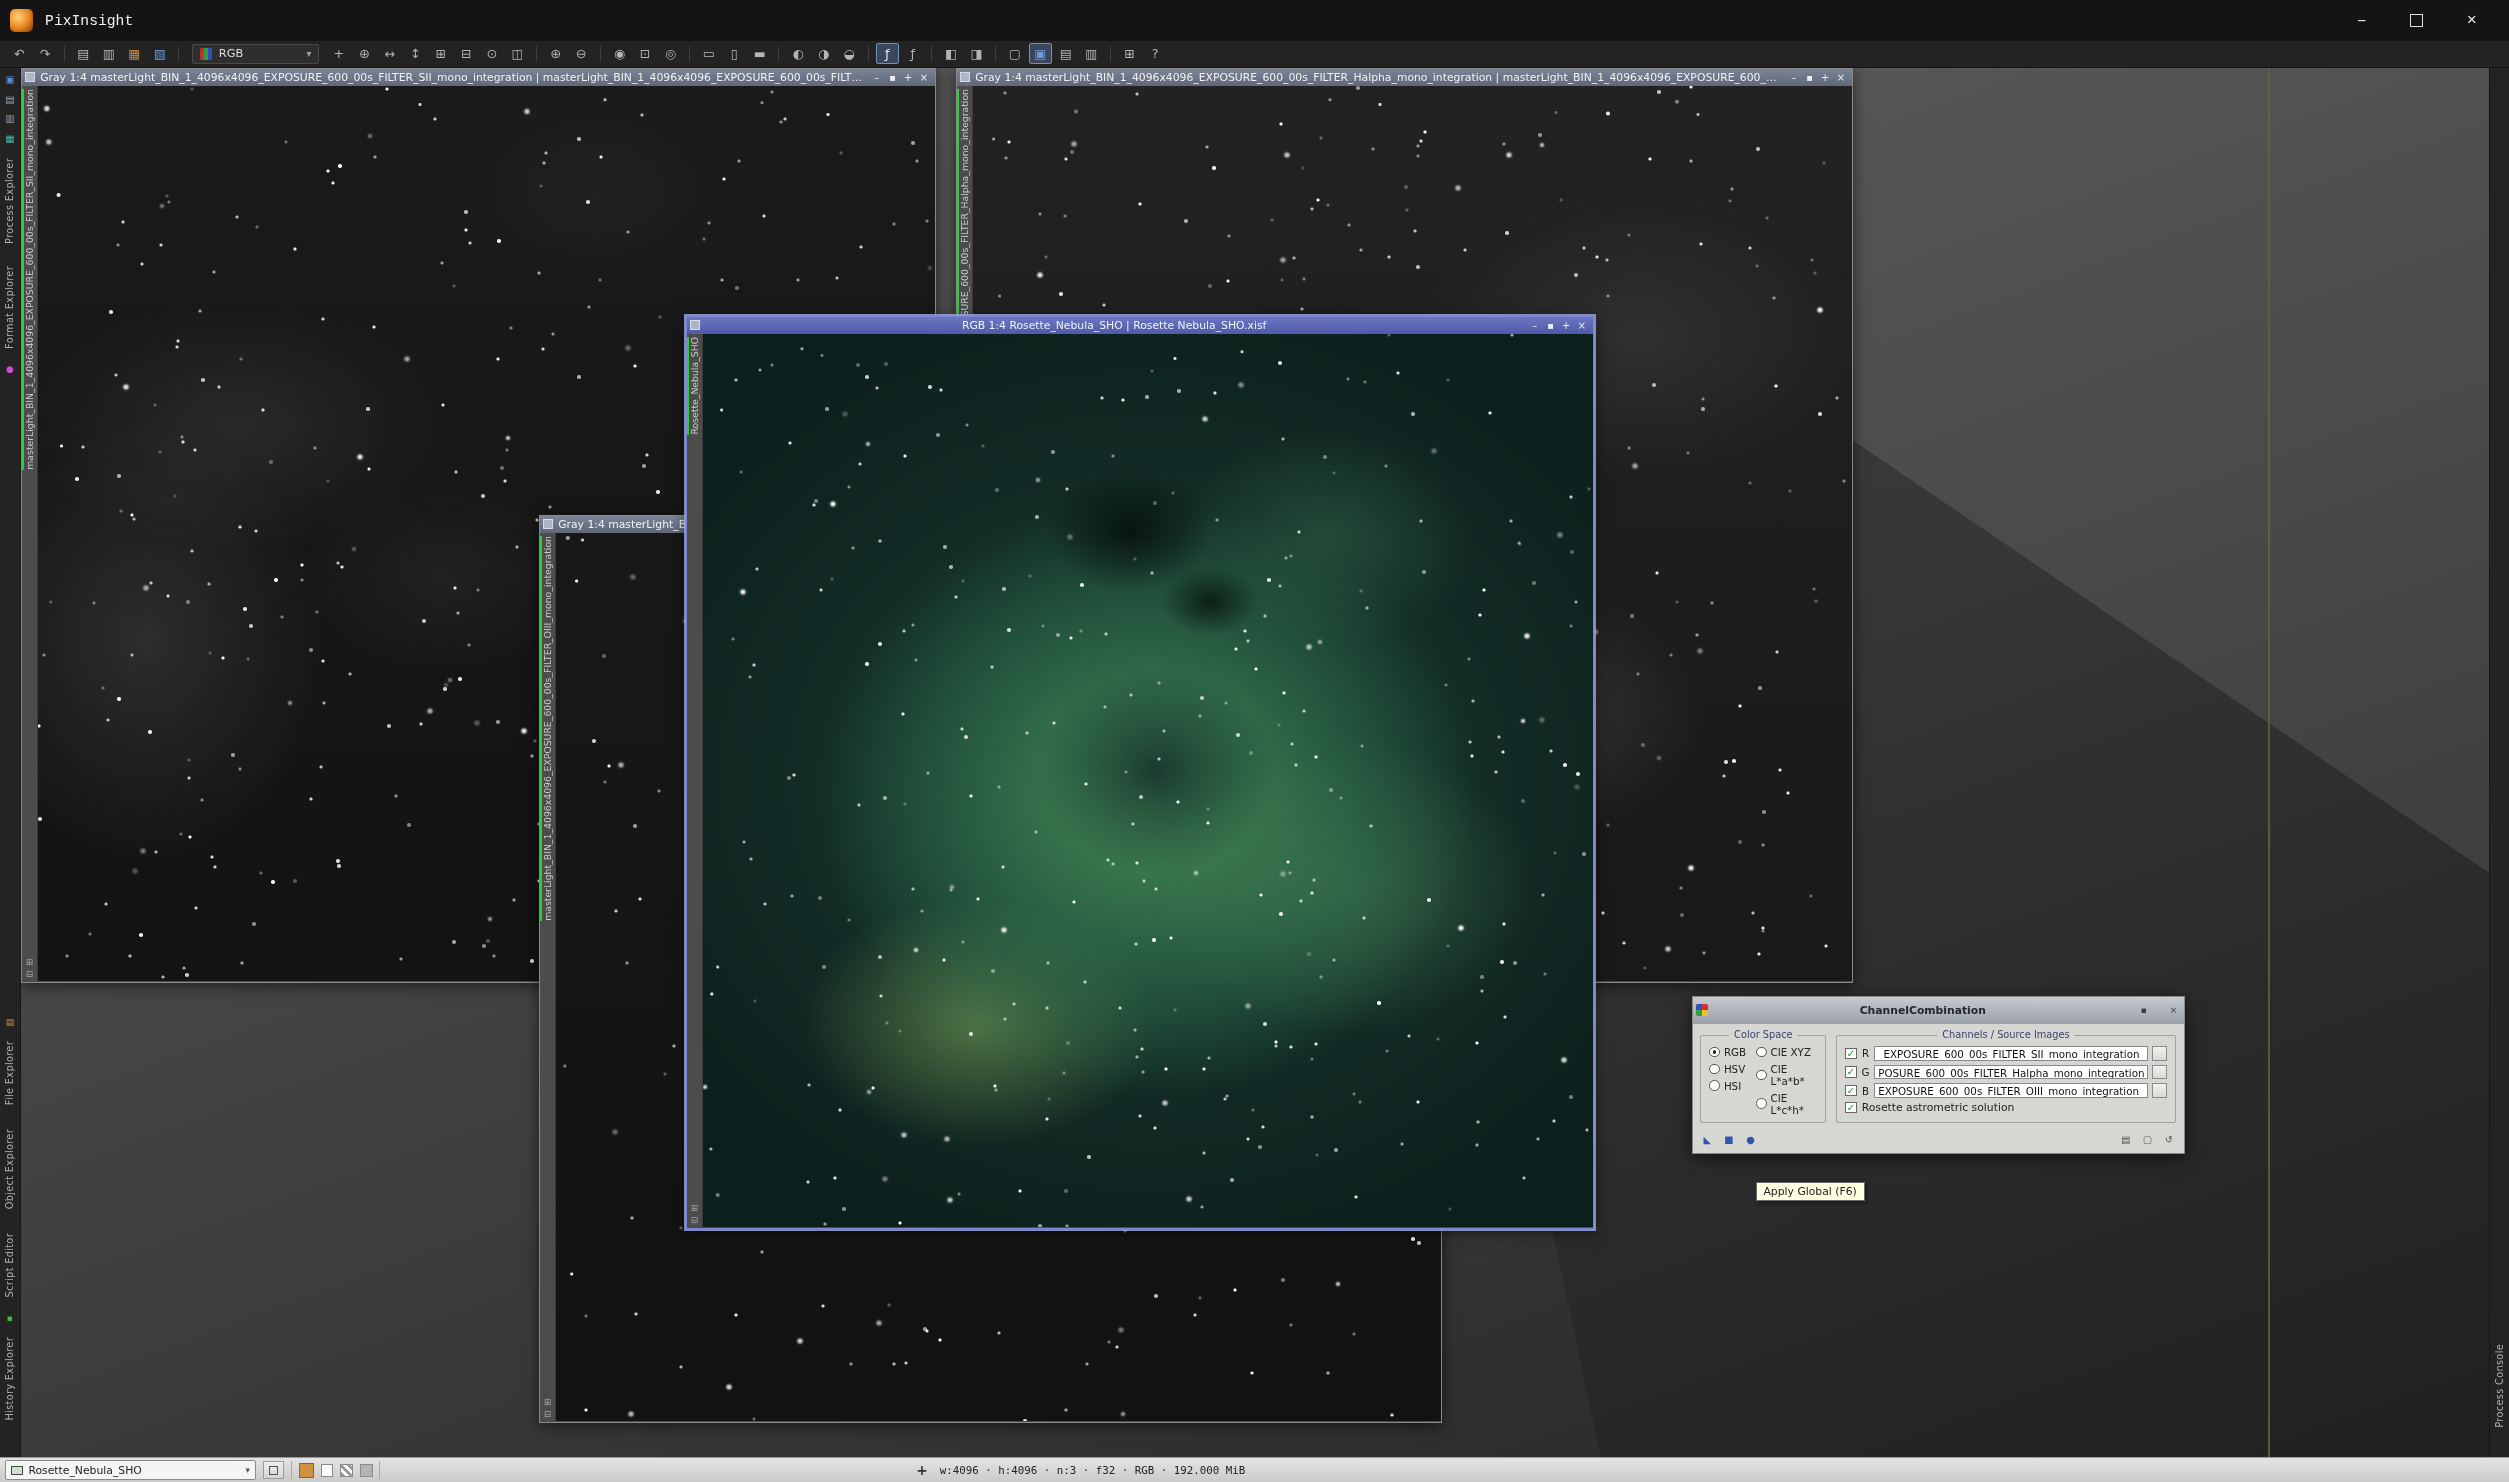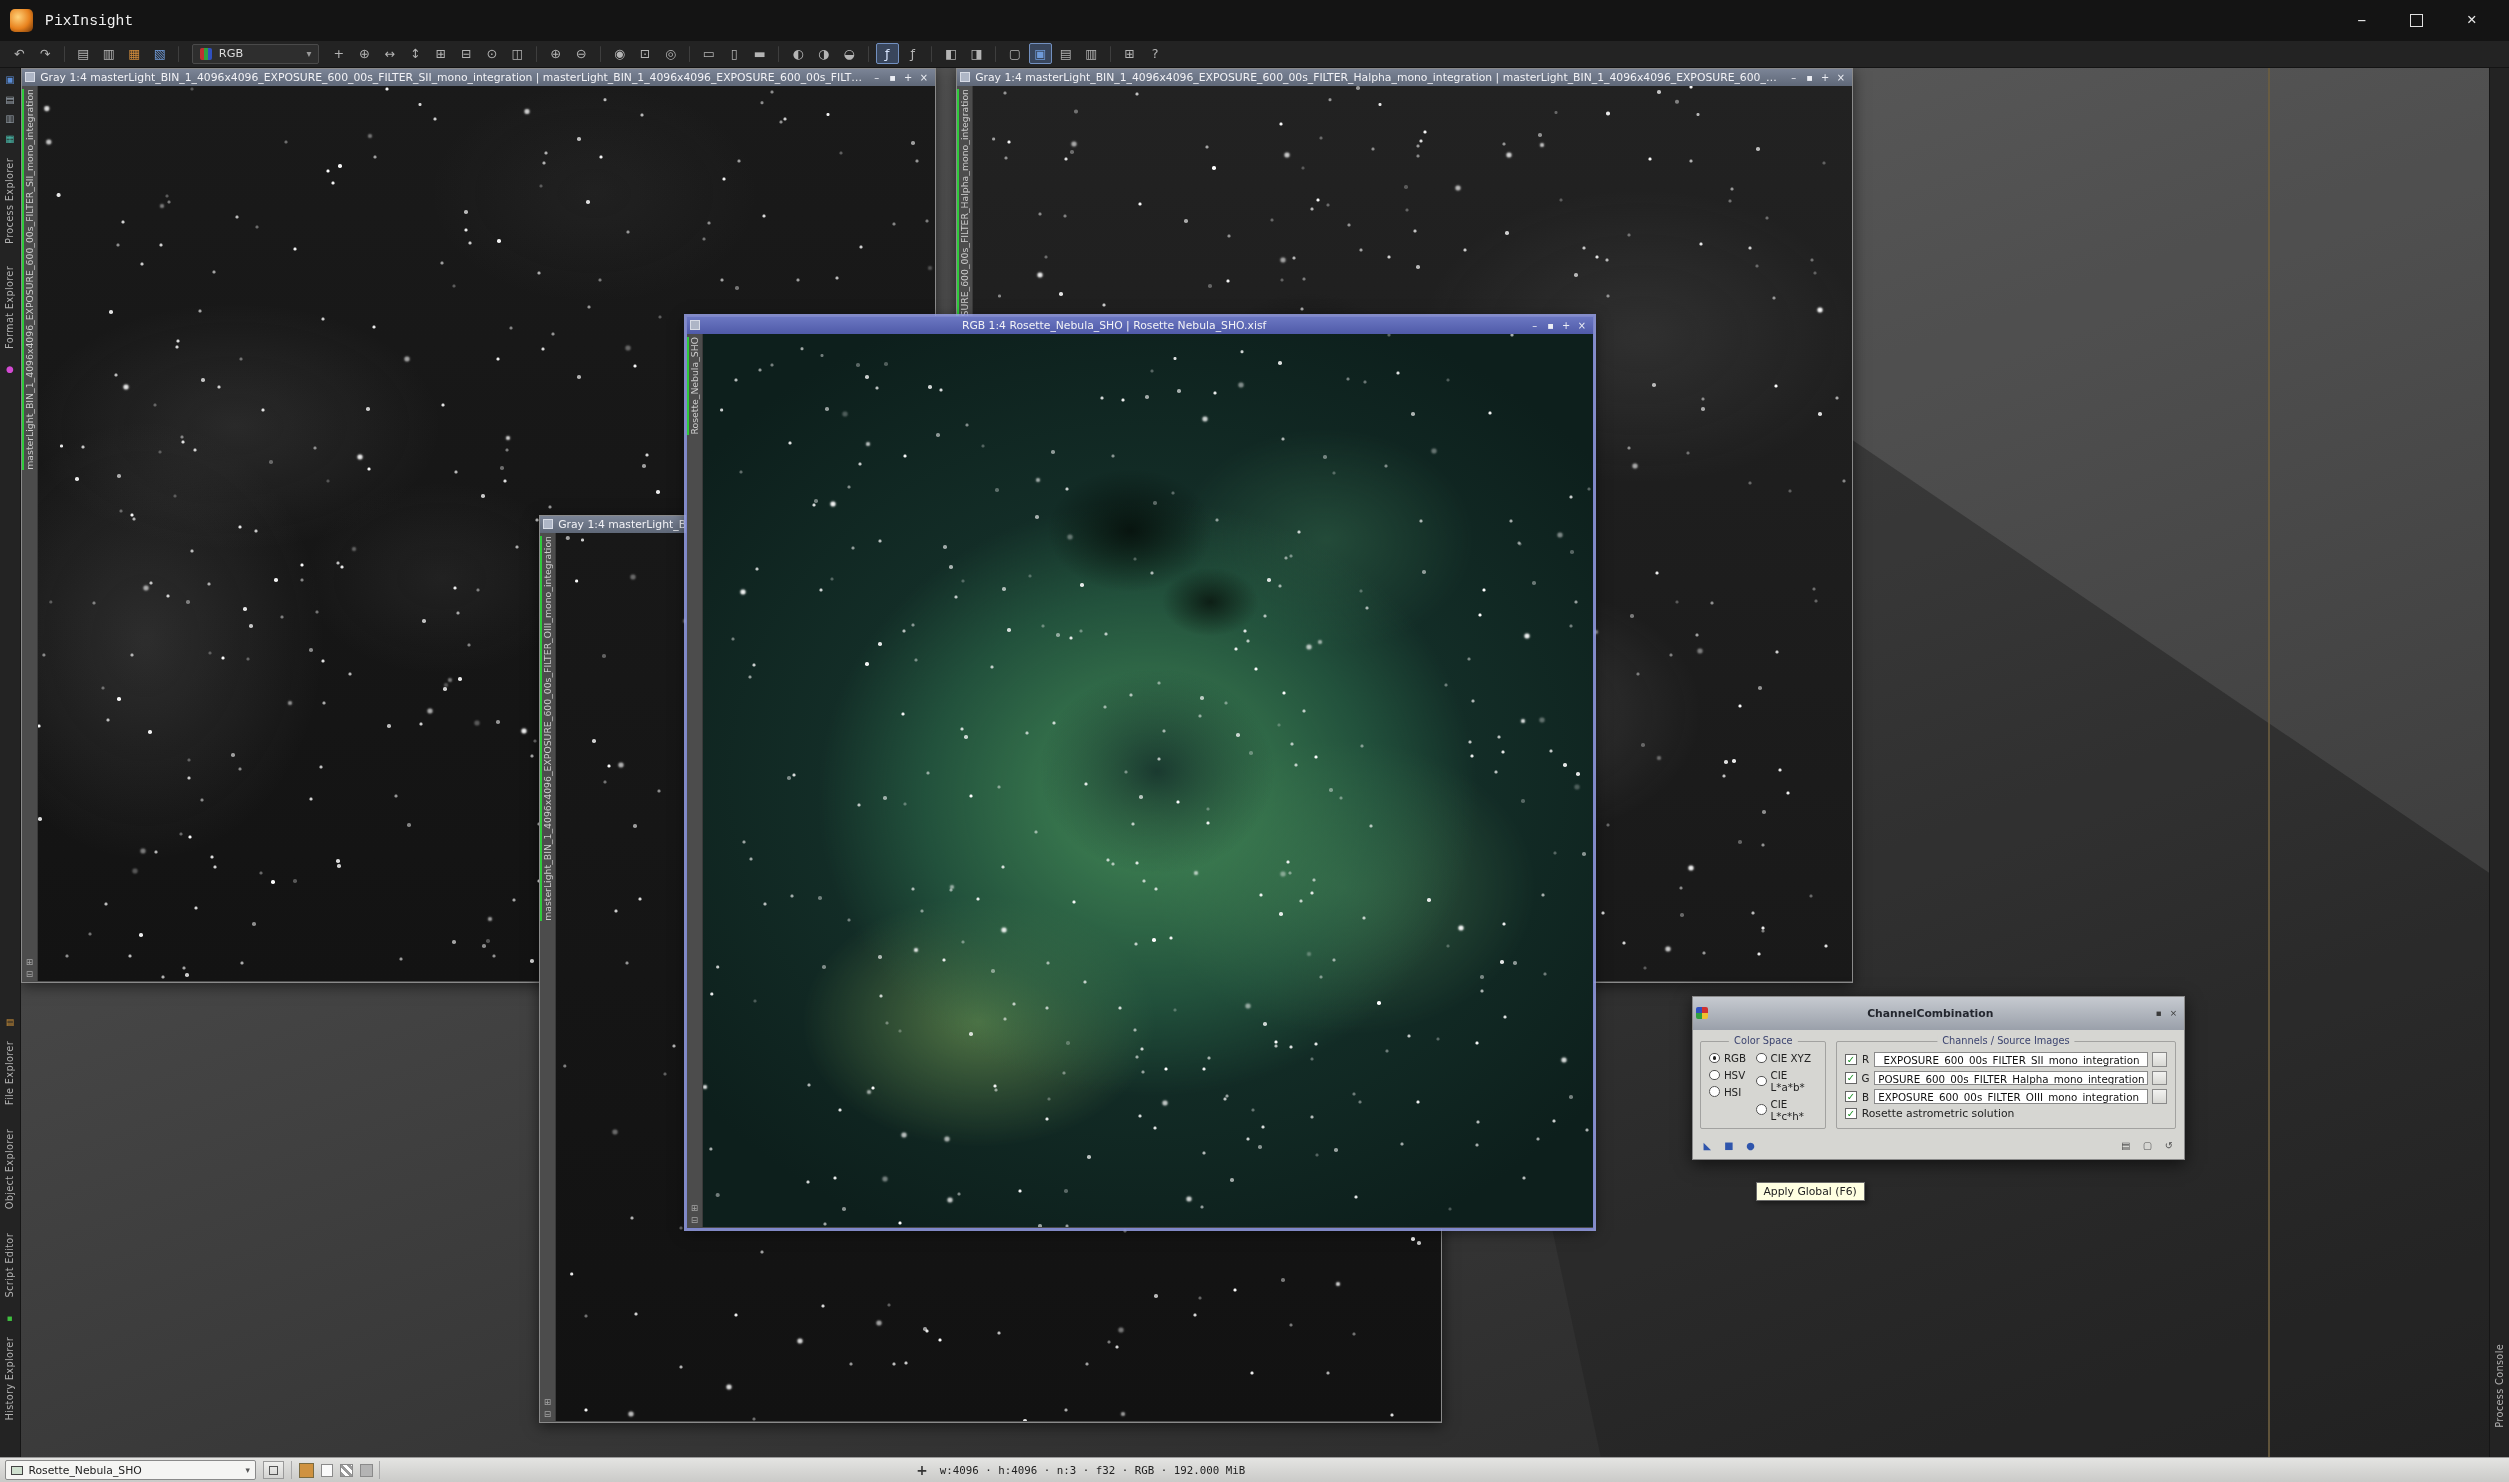--- a/index.html
+++ b/index.html
@@ -95,21 +95,21 @@
       radial-gradient(ellipse 157px 137px at 51% 49%, rgba(14,34,36,.75), transparent 75%),
       radial-gradient(ellipse 412px 372px at 50% 52%, rgba(74,150,92,.85), rgba(46,110,76,.5) 55%, transparent 80%),
       radial-gradient(ellipse 235px 167px at 31% 77%, rgba(140,185,98,.5), transparent 75%),
       radial-gradient(ellipse 255px 196px at 72% 62%, rgba(92,150,96,.45), transparent 75%),
       radial-gradient(ellipse 196px 147px at 70% 23%, rgba(60,120,85,.4), transparent 75%),
       radial-gradient(ellipse 686px 588px at 50% 50%, #1a3e34, #0d1f1c 85%); }
 
   
   .dlg { position:absolute; left:1671px; top:928px; width:493px; background:#d6d6d2; border:1px solid #8a8a8a;
          box-shadow:0 3.9px 15.7px rgba(0,0,0,.6); color:#222; font-size:10.8px; z-index:20; }
-  .dlg-titlebar { height:33px; background:linear-gradient(#c6cad0,#9aa0aa); display:flex; align-items:center; padding:0 3.9px; gap:2px; }
+  .dlg-titlebar { height:27px; background:linear-gradient(#c6cad0,#9aa0aa); display:flex; align-items:center; padding:0 3.9px; gap:17px; }
   .dlg-picon { width:11.8px; height:11.8px; border-radius:2px;
                background:conic-gradient(#d03030 0 25%, #f0c030 0 50%, #2f9f3f 0 75%, #3050c0 0); }
   .dlg-title { flex:1; text-align:center; font-size:10.8px; font-weight:bold; color:#23262e; }
   .dlg-tbtn { width:12.7px; height:12.7px; display:grid; place-items:center; font-size:8.8px; color:#3a3a3a; }
   .dlg-body { display:flex; gap:9.8px; padding:11.8px 7.8px 5.9px; }
   .grp { border:1px solid #a2a2a0; border-radius:2px; position:relative; padding:9.8px 7.8px 5.9px; }
   .grp-label { position:absolute; top:-6.9px; left:50%; transform:translateX(-50%); background:#d6d6d2; padding:0 4.9px;
                font-size:9.8px; font-weight:normal; color:#3c4470; white-space:nowrap; }
   .grp-cs { width:149px; display:flex; gap:9.8px; }
   .cs-col { display:flex; flex-direction:column; gap:4.9px; }

